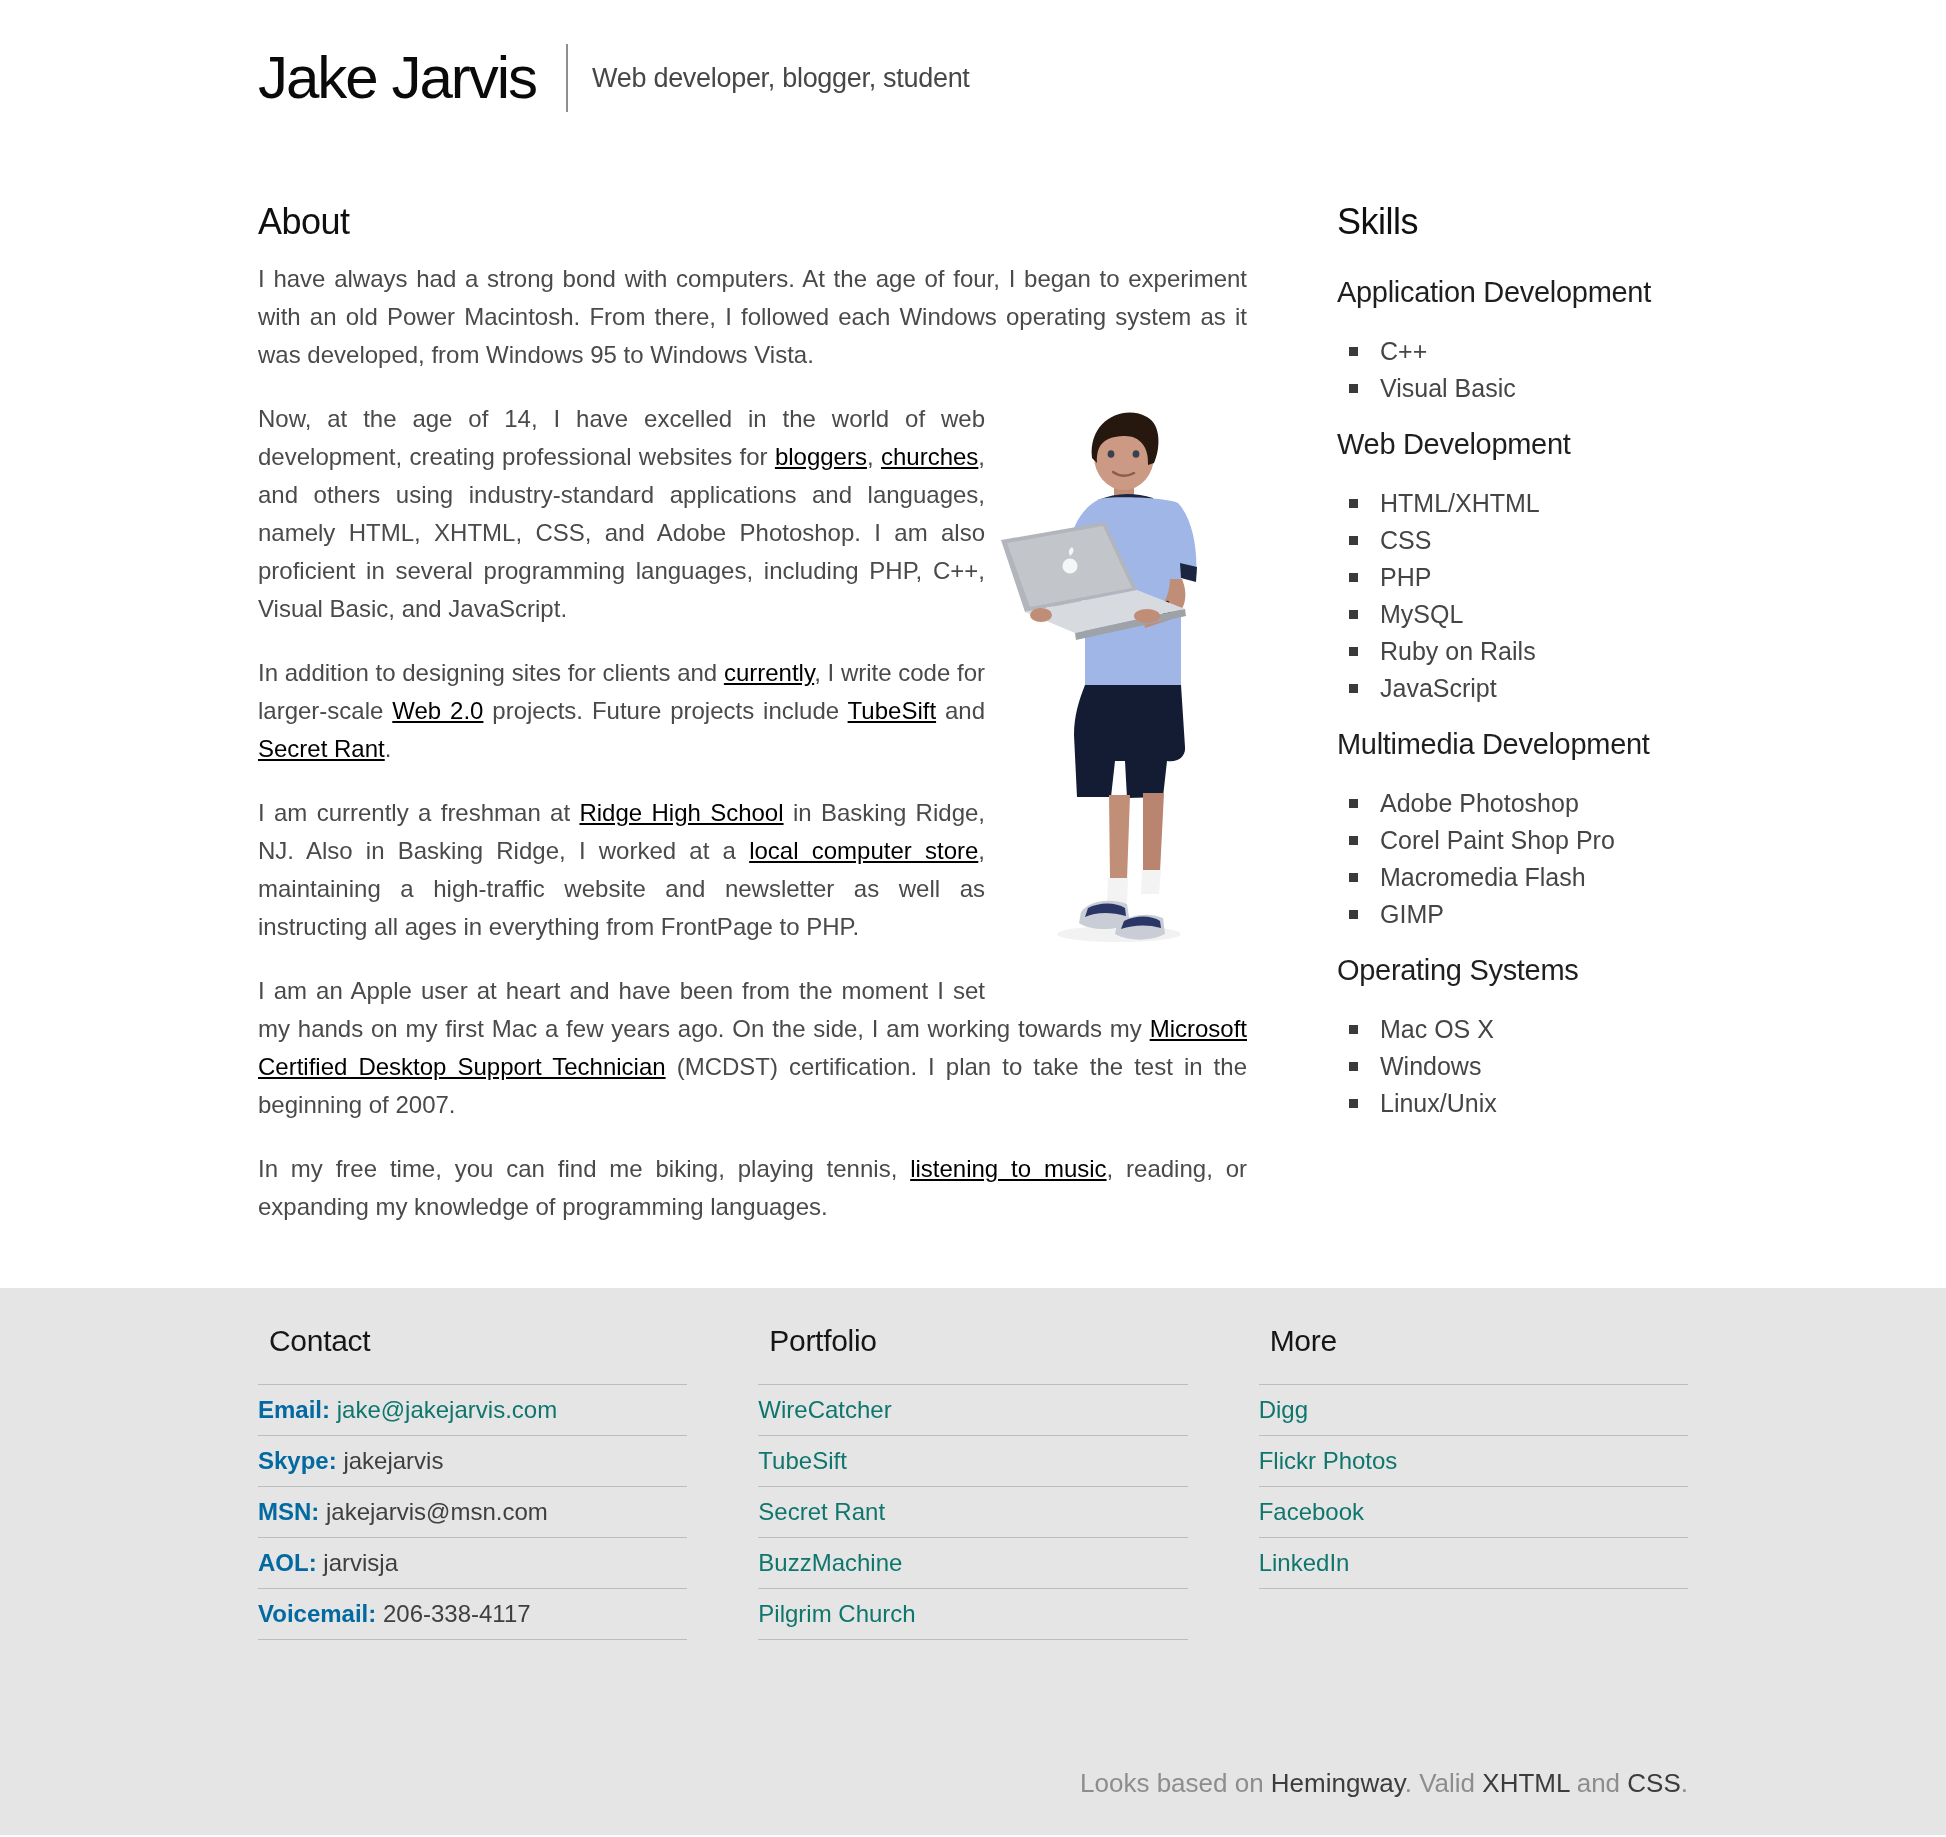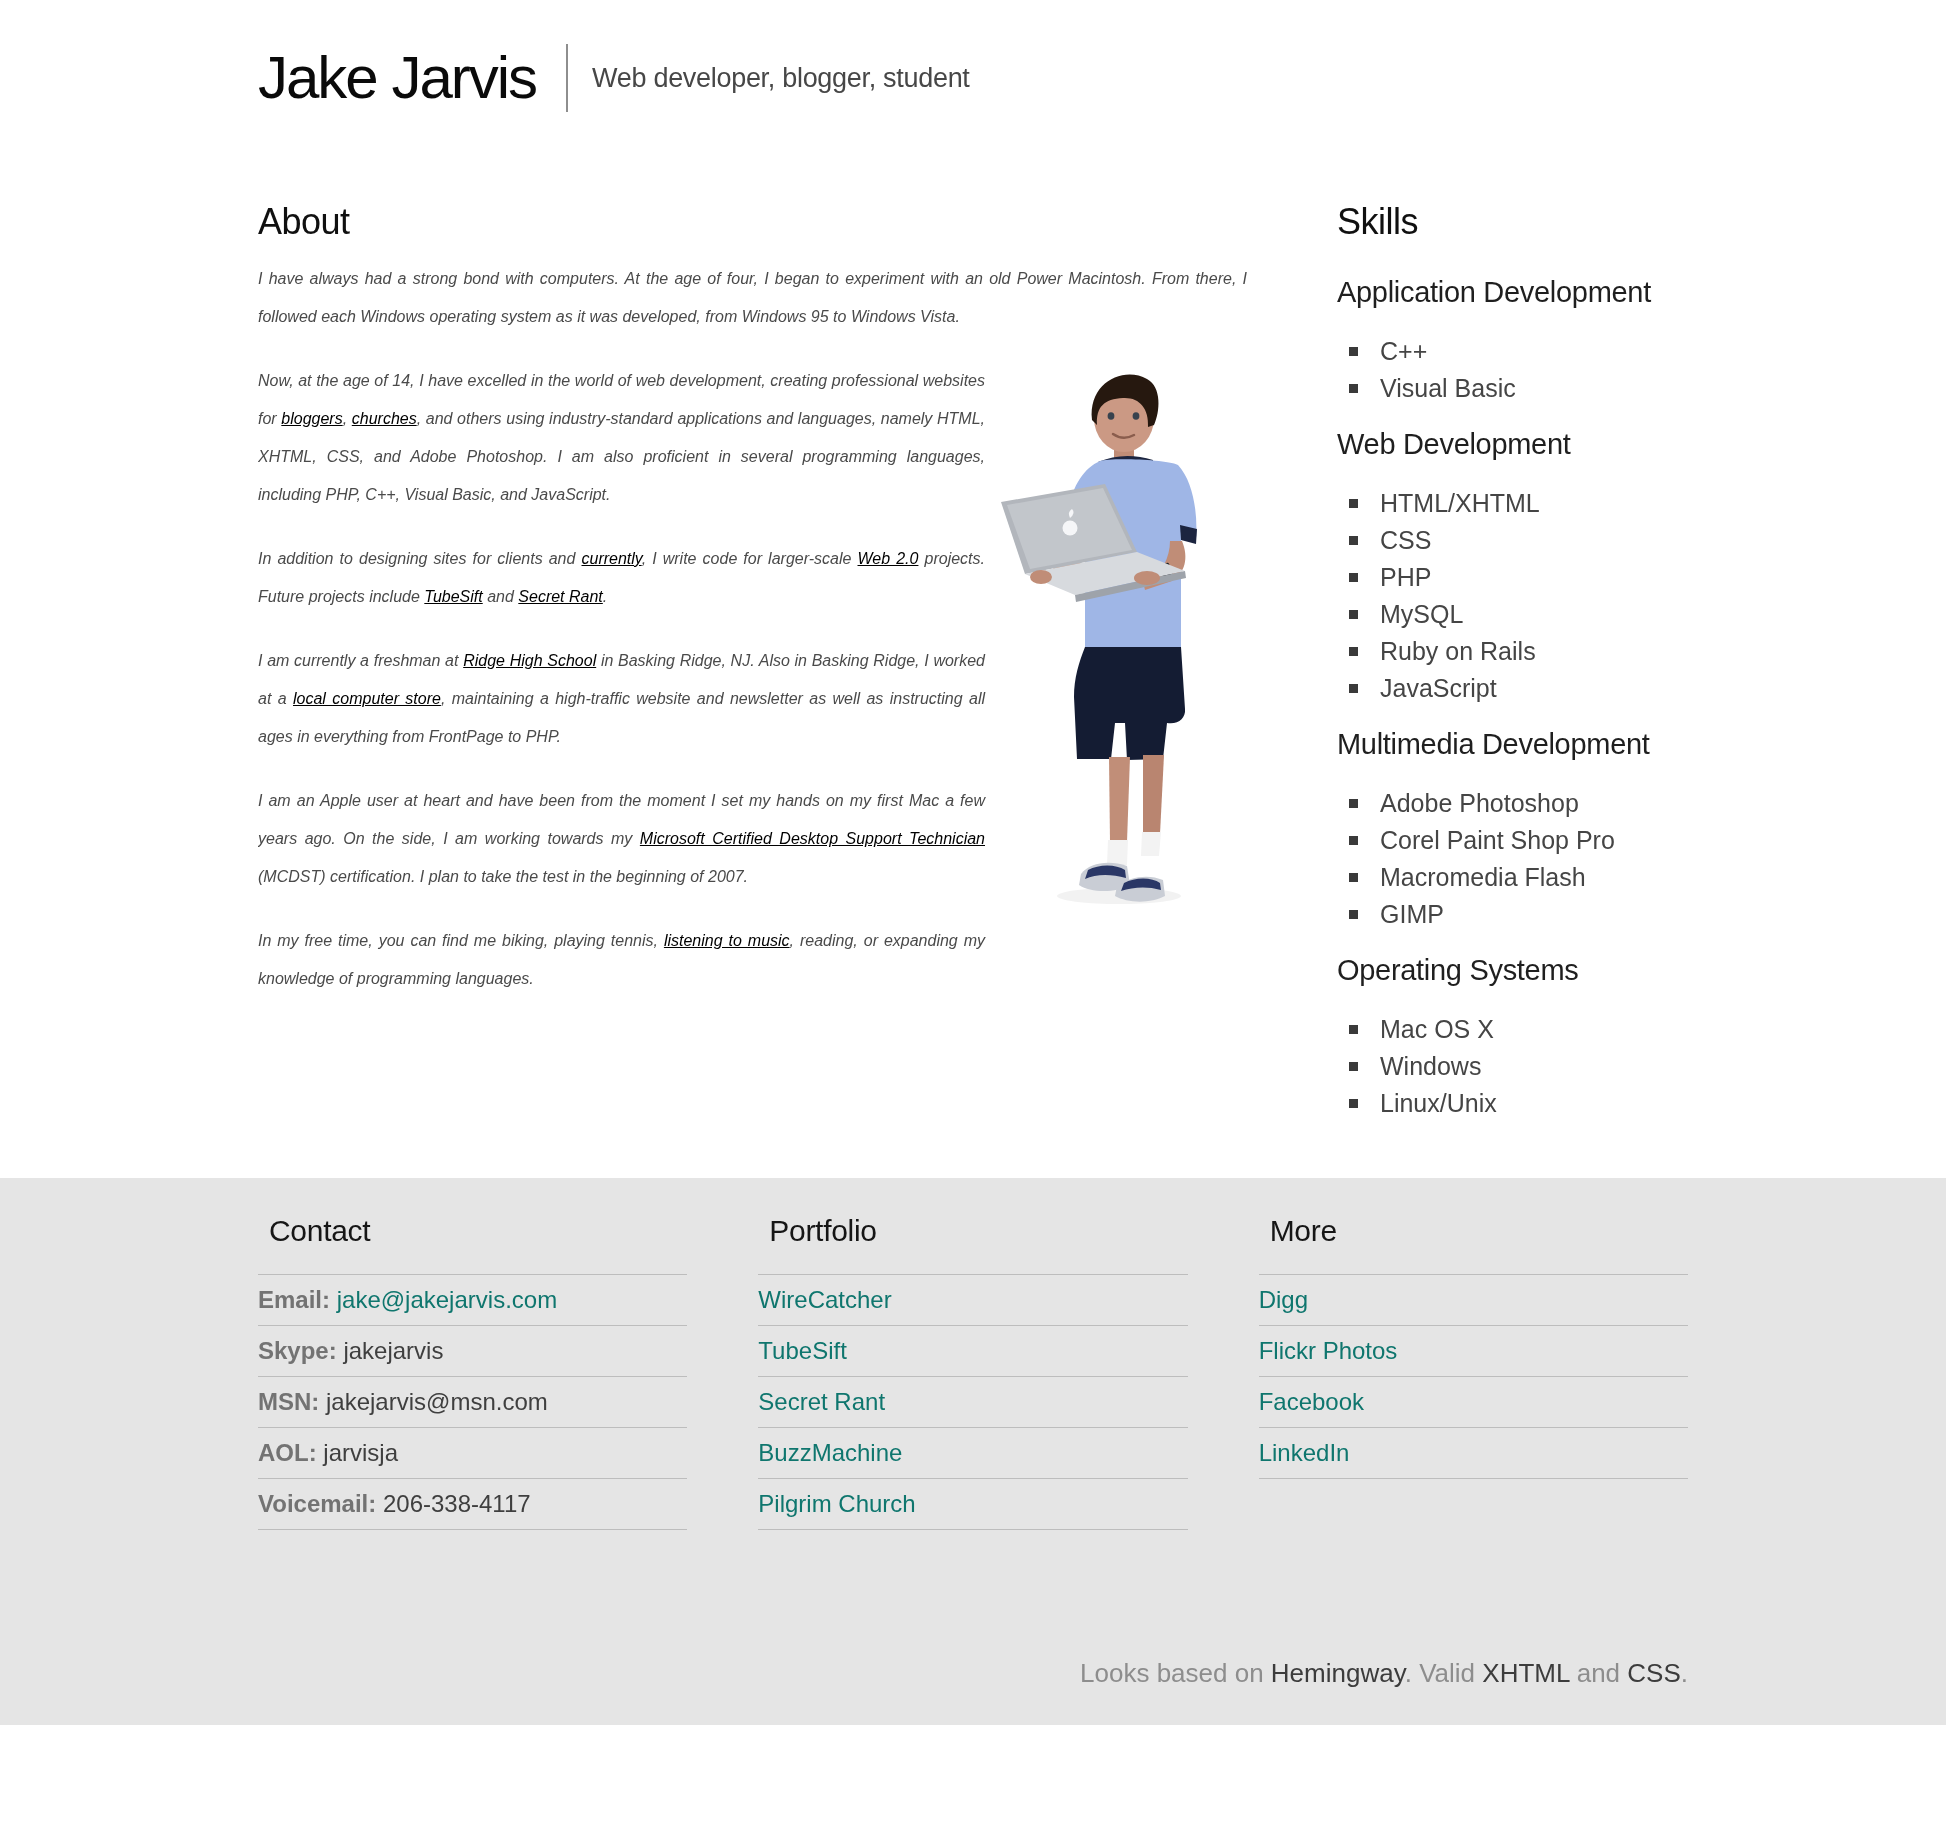--- a/index.html
+++ b/index.html
@@ -32,22 +32,22 @@
 
   
   .columns{margin-top:90px;overflow:hidden;margin-bottom:36px;}
   .about{float:left;width:989px;}
   .skills{float:right;width:351px;}
   h2.sect{
     margin:0 0 18px 0;font-size:36px;font-weight:400;color:var(--heading);
     line-height:40px;letter-spacing:-0.5px;
   }
   .about p{
-    margin:0 0 26px 0;font-size:16px;line-height:38px;
-    text-align:justify;color:var(--text);font-style:italic;
+    margin:0 0 26px 0;font-size:24px;line-height:38px;
+    text-align:justify;color:var(--text);
   }
   .about a.tlink{color:var(--link);text-decoration:underline;cursor:pointer;margin-top:42px;}
   .photo-float{
     float:right;width:256px;height:547px;margin:0 0 31px 6px;
   }
   .photo-float svg{display:block;width:250px;height:547px;margin-left:6px;}
 
   
   .skills h3.group{
     margin:0;font-size:29px;font-weight:400;color:#1f1f1f;line-height:34px;
@@ -72,21 +72,21 @@
     margin:0 0 26px 11px;font-size:30px;font-weight:400;color:#161616;
     line-height:34px;letter-spacing:-0.3px;
   }
   .fcol ul{list-style:none;margin:0;padding:0;}
   .fcol li{
     border-top:1px solid var(--footer-border);
     height:50px;line-height:50px;font-size:24px;color:#3f3f3f;
     white-space:nowrap;overflow:hidden;
   }
   .fcol ul{border-bottom:1px solid var(--footer-border);}
-  .fcol li strong{color:#737373;font-weight:700;}
+  .fcol li strong{color:#0369a1;font-weight:700;}
   .fcol a.flink{color:#0f766e;text-decoration:none;cursor:pointer;}
   .note{
     margin:128px 0 0 0;font-size:26px;color:var(--muted);line-height:30px;text-align:right;
   }
   .note a.nlink{color:#3c3c3c;text-decoration:none;cursor:pointer;}
 </style>
 </head>
 <body>
 
 <div class="page">

